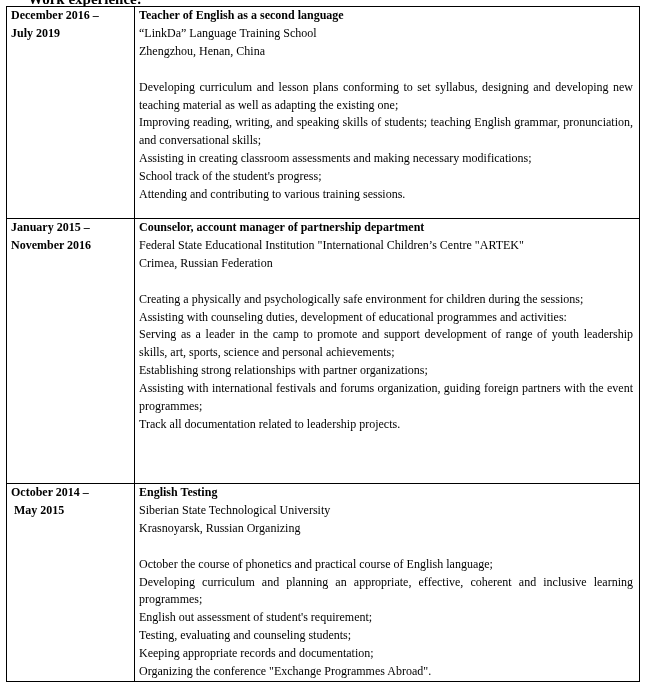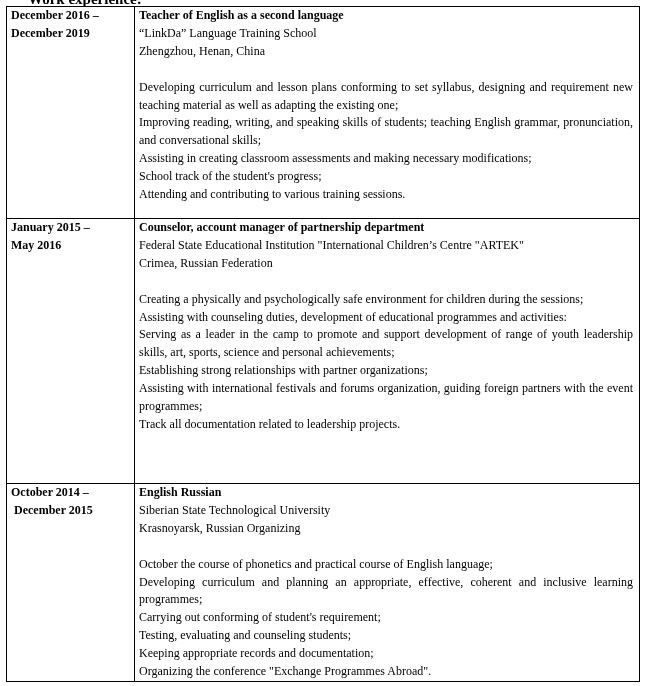--- a/index.html
+++ b/index.html
@@ -24,64 +24,64 @@
 </head>
 <body>
 
 <div class="section-heading">Work experience:</div>
 
 <table class="work">
   <tbody>
       <tr class="r1">
     <td class="date">
       <span class="date-line">December 2016 –</span>
-      <span class="date-line">December 2019</span>
+      <span class="date-line">July 2019</span>
     </td>
     <td class="desc">
       <span class="line title">Teacher of English as a second language</span>
       <span class="line">“LinkDa” Language Training School</span>
       <span class="line">Zhengzhou, Henan, China</span>
       <span class="blank"></span>
-      <span class="line">Developing curriculum and  lesson plans conforming to set syllabus, designing and requirement new teaching material as well as adapting the existing one;</span>
+      <span class="line">Developing curriculum and  lesson plans conforming to set syllabus, designing and developing new teaching material as well as adapting the existing one;</span>
       <span class="line">Improving reading, writing, and speaking skills of students; teaching English grammar, pronunciation, and conversational skills;</span>
       <span class="line">Assisting in creating classroom assessments and making necessary modifications;</span>
       <span class="line">School track of the student's progress;</span>
       <span class="line">Attending and contributing to various training sessions.</span>
     </td>
   </tr>
   <tr class="r2">
     <td class="date">
       <span class="date-line">January 2015 –</span>
-      <span class="date-line">May 2016</span>
+      <span class="date-line">November 2016</span>
     </td>
     <td class="desc">
       <span class="line title">Counselor, account manager of partnership department</span>
       <span class="line">Federal State Educational Institution "International Children’s Centre "ARTEK"</span>
       <span class="line">Crimea, Russian Federation</span>
       <span class="blank"></span>
       <span class="line">Creating a physically and psychologically safe environment for children during the sessions;</span>
       <span class="line">Assisting with counseling duties,  development of educational programmes and activities:</span>
       <span class="line">Serving as a leader in the camp to promote and support  development of range of youth leadership skills, art, sports, science and personal achievements;</span>
       <span class="line">Establishing strong relationships with partner organizations;</span>
       <span class="line">Assisting with international festivals and forums organization, guiding foreign partners with the event programmes;</span>
       <span class="line">Track all documentation related to leadership projects.</span>
     </td>
   </tr>
   <tr class="r3">
     <td class="date">
       <span class="date-line">October 2014 –</span>
-      <span class="date-line" style="white-space:pre"> December 2015</span>
+      <span class="date-line" style="white-space:pre"> May 2015</span>
     </td>
     <td class="desc">
-      <span class="line title">English Russian</span>
+      <span class="line title">English Testing</span>
       <span class="line">Siberian State Technological University</span>
       <span class="line">Krasnoyarsk, Russian Organizing</span>
       <span class="blank"></span>
       <span class="line">October the course of phonetics and practical course of English language;</span>
       <span class="line">Developing curriculum and planning an appropriate, effective, coherent and inclusive learning programmes;</span>
-      <span class="line">Carrying out conforming of student's requirement;</span>
+      <span class="line">English out assessment of student's requirement;</span>
       <span class="line">Testing, evaluating and counseling students;</span>
       <span class="line">Keeping appropriate  records and documentation;</span>
       <span class="line">Organizing the conference "Exchange Programmes Abroad".</span>
     </td>
   </tr>
 </tbody>
   </table>
 
 </body></html>

